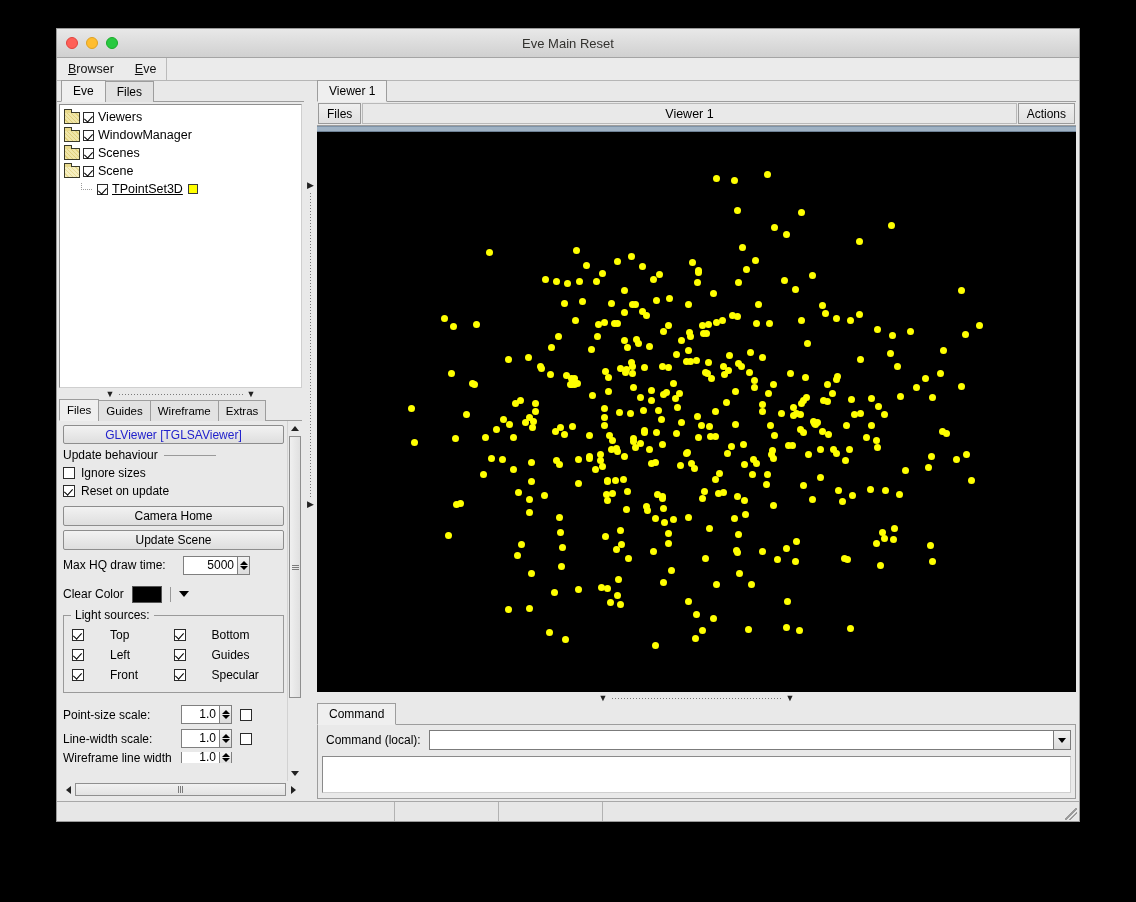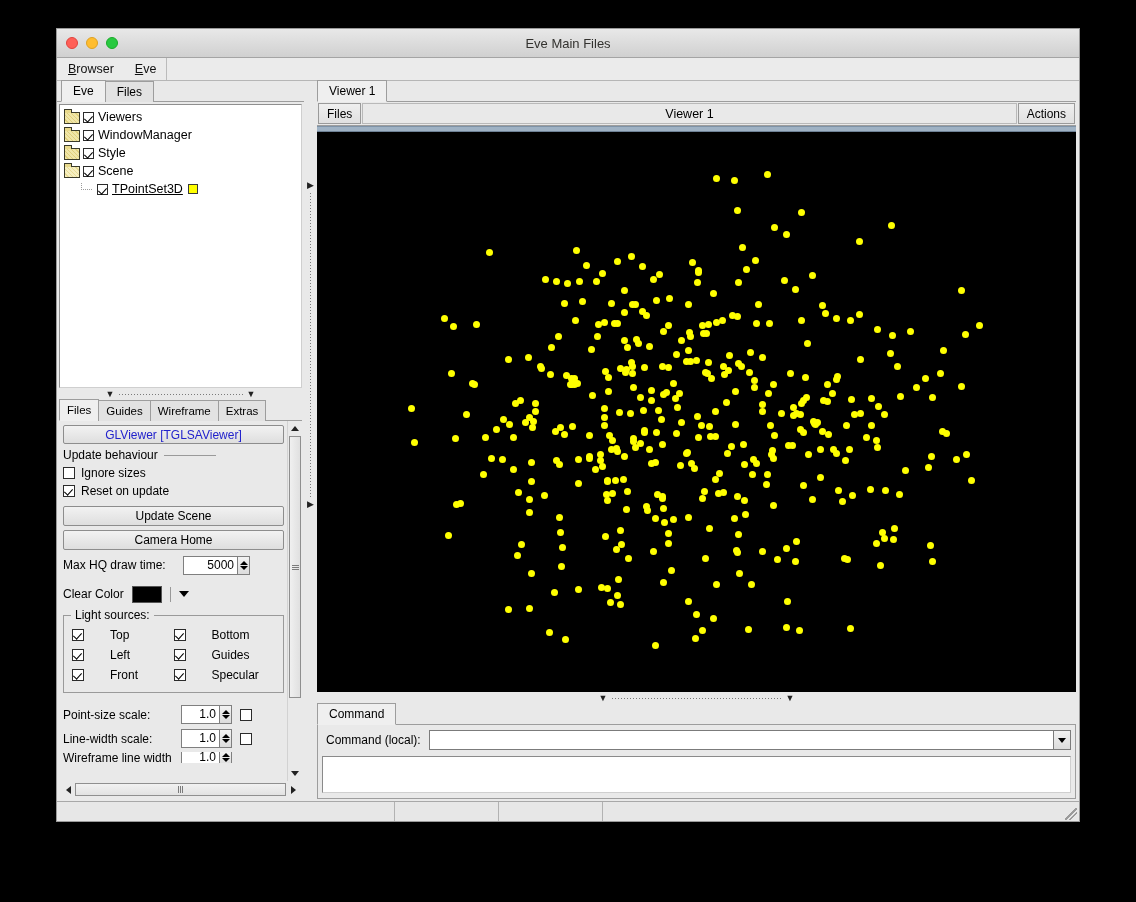--- a/index.html
+++ b/index.html
@@ -476,21 +476,21 @@
 <body>
 
 <div id="window">
 
   <div id="titlebar">
     <div id="traffic">
       <span class="tl red"></span>
       <span class="tl yellow"></span>
       <span class="tl green"></span>
     </div>
-    <div id="win-title">Eve Main Files</div>
+    <div id="win-title">Eve Main Reset</div>
   </div>
 
   <div id="appbody">
 
     <div id="menubar">
       <div class="menu-item"><span class="mn">B</span>rowser</div>
       <div class="menu-item"><span class="mn">E</span>ve</div>
     </div>
 
     <div id="main">
@@ -509,21 +509,21 @@
             <span class="tlabel">Viewers</span>
           </div>
           <div class="tnode">
             <span class="folder"></span>
             <span class="cbx on"></span>
             <span class="tlabel">WindowManager</span>
           </div>
           <div class="tnode">
             <span class="folder"></span>
             <span class="cbx on"></span>
-            <span class="tlabel">Style</span>
+            <span class="tlabel">Scenes</span>
           </div>
           <div class="tnode">
             <span class="folder open"></span>
             <span class="cbx on"></span>
             <span class="tlabel">Scene</span>
           </div>
           <div class="tnode child">
             <span class="dashes"></span>
             <span class="cbx on"></span>
             <span class="tlabel link">TPointSet3D</span>
@@ -558,22 +558,22 @@
               <div class="chkrow">
                 <span class="cbx"></span>
                 <span>Ignore sizes</span>
               </div>
               <div class="chkrow">
                 <span class="cbx on"></span>
                 <span>Reset on update</span>
               </div>
 
               <div style="height:6px"></div>
+              <div class="btn">Camera Home</div>
               <div class="btn">Update Scene</div>
-              <div class="btn">Camera Home</div>
 
               <div class="numrow">
                 <span class="lbl">Max HQ draw time:</span>
                 <span class="numfield">5000</span>
                 <span class="spin">
                     <i class="up"></i>
                     <i class="dn"></i>
                   </span>
               </div>
 

